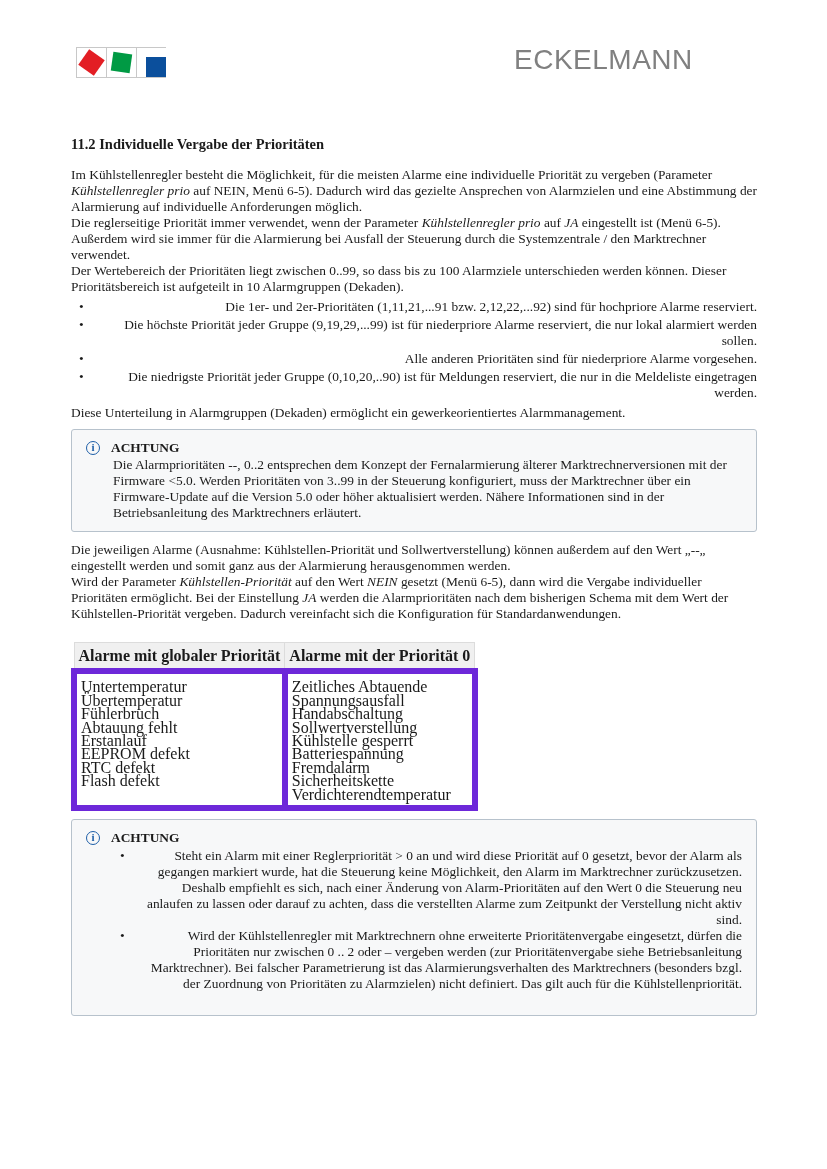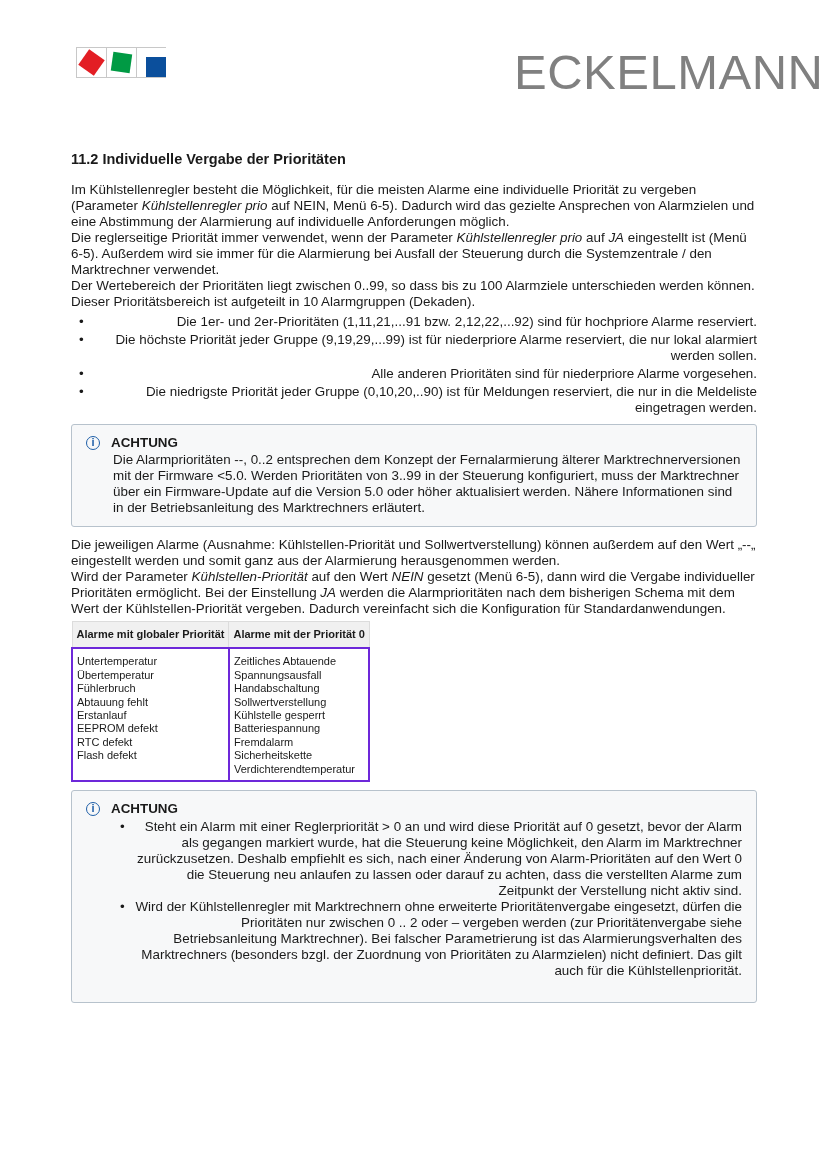--- a/index.html
+++ b/index.html
@@ -1,41 +1,41 @@
 <!DOCTYPE html>
 <html><head>
 <meta charset="utf-8">
 <style>
   html, body { margin:0; padding:0; background:#ffffff; }
   body { width:827px; height:1169px; position:relative; overflow:hidden;
          font-family:"Liberation Sans", sans-serif; color:#1a1a1a; }
   .logo { position:absolute; left:76px; top:47px; display:flex; }
   .logo .cell { width:29px; height:29px; border:1px solid #c8c8c8; margin-right:-1px; position:relative; background:#fff; }
   .logo .sq { position:absolute; }
-  .brand { position:absolute; left:514px; top:44px; font-size:49px; letter-spacing:0.5px; color:#808080; font-weight:normal; }
-  .content { position:absolute; left:71px; top:150px; width:686px; font-size:13.4px; line-height:16px; }
+  .brand { position:absolute; left:514px; top:44px; font-size:28px; letter-spacing:0.5px; color:#808080; font-weight:normal; }
+  .content { position:absolute; left:71px; top:135px; width:686px; font-size:13.4px; line-height:16px;font-family:Liberation Serif, serif; }
   h2 { font-size:14.5px; font-weight:bold; margin:0 0 14px 0; line-height:18px; }
   p { margin:0; }
   em { font-style:italic; }
   ul { margin:4px 0 4px 0; padding-left:22px; list-style:none;text-align:right; }
   ul li { position:relative; margin:0 0 2px 0; }
   ul li::before { content:"•"; position:absolute; left:-14px; top:0; }
   .note { border:1px solid #b7c2cc; border-radius:3px; background:#f7f8f9;
           padding:10px 14px 10px 14px; margin:8px 0 10px 0; position:relative; }
   .note .head { display:flex; align-items:center; font-weight:bold; margin-bottom:1px; }
   .note .icon { width:14px; height:14px; border:1.5px solid #1e5fa8; border-radius:50%;
                 color:#1e5fa8; font-size:11px; line-height:14px; text-align:center;
                 font-weight:bold; margin-right:11px; box-sizing:border-box; line-height:11px; }
   .note .body { padding-left:27px; }
   .note ul { margin:2px 0 13px 0; padding-left:48px; }
   .note ul li { margin-bottom:0; }
-  table { border-collapse:collapse; font-size:11px; line-height:13.4px; margin:4px 0 6px 0; }
+  table { border-collapse:collapse; font-size:16px; line-height:13.4px; margin:20px 0 6px 0; }
   th { background:#f0f0f0; text-align:left; font-weight:bold; padding:6px 4px 6px 4px;
        border:1px solid #dcdcdc; }
-  td { vertical-align:top; padding:6px 4px 4px 4px; border:2px solid #6d28d9; }
+  td { vertical-align:top; padding:6px 4px 4px 4px; border:6px solid #6d28d9; }
   td div { white-space:nowrap; }
   .footer { position:absolute; top:1123px; left:71px; width:683px; font-size:13.4px;
             display:flex; justify-content:space-between;margin-top:44px; }
 </style>
 </head>
 <body>
 
 <div class="logo">
   <div class="cell">
     <div class="sq" style="left:5px;top:5px;width:19px;height:19px;background:#e31e24;transform:rotate(35deg);"></div>
@@ -55,20 +55,21 @@
   <p><span>Im Kühlstellenregler besteht die Möglichkeit, für die meisten Alarme eine individuelle Priorität zu vergeben (Parameter </span><em>Kühlstellenregler prio</em><span> auf NEIN, Menü 6-5). Dadurch wird das gezielte Ansprechen von Alarmzielen und eine Abstimmung der Alarmierung auf individuelle Anforderungen möglich.</span></p>
   <p><span>Die reglerseitige Priorität immer verwendet, wenn der Parameter </span><em>Kühlstellenregler prio</em><span> auf </span><em>JA</em><span> eingestellt ist (Menü 6-5). Außerdem wird sie immer für die Alarmierung bei Ausfall der Steuerung durch die Systemzentrale / den Marktrechner verwendet.</span></p>
   <p>Der Wertebereich der Prioritäten liegt zwischen 0..99, so dass bis zu 100 Alarmziele unterschieden werden können. Dieser Prioritätsbereich ist aufgeteilt in 10 Alarmgruppen (Dekaden).</p>
 
   <ul>
     <li>Die 1er- und 2er-Prioritäten (1,11,21,...91 bzw. 2,12,22,...92) sind für hochpriore Alarme reserviert.</li>
     <li>Die höchste Priorität jeder Gruppe (9,19,29,...99) ist für niederpriore Alarme reserviert, die nur lokal alarmiert werden sollen.</li>
     <li>Alle anderen Prioritäten sind für niederpriore Alarme vorgesehen.</li>
     <li>Die niedrigste Priorität jeder Gruppe (0,10,20,..90) ist für Meldungen reserviert, die nur in die Meldeliste eingetragen werden.</li>
   </ul>
+  <p>Diese Unterteilung in Alarmgruppen (Dekaden) ermöglicht ein gewerkeorientiertes Alarmmanagement.</p>
 
   <div class="note">
     <div class="head">
         <span class="icon">i</span>
         <span>ACHTUNG</span>
       </div>
     <div class="body">Die Alarmprioritäten --, 0..2 entsprechen dem Konzept der Fernalarmierung älterer Marktrechnerversionen mit der Firmware &lt;5.0. Werden Prioritäten von 3..99 in der Steuerung konfiguriert, muss der Marktrechner über ein Firmware-Update auf die Version 5.0 oder höher aktualisiert werden. Nähere Informationen sind in der Betriebsanleitung des Marktrechners erläutert.</div>
   </div>
 
   <p>Die jeweiligen Alarme (Ausnahme: Kühlstellen-Priorität und Sollwertverstellung) können außerdem auf den Wert „--„ eingestellt werden und somit ganz aus der Alarmierung herausgenommen werden.</p>

